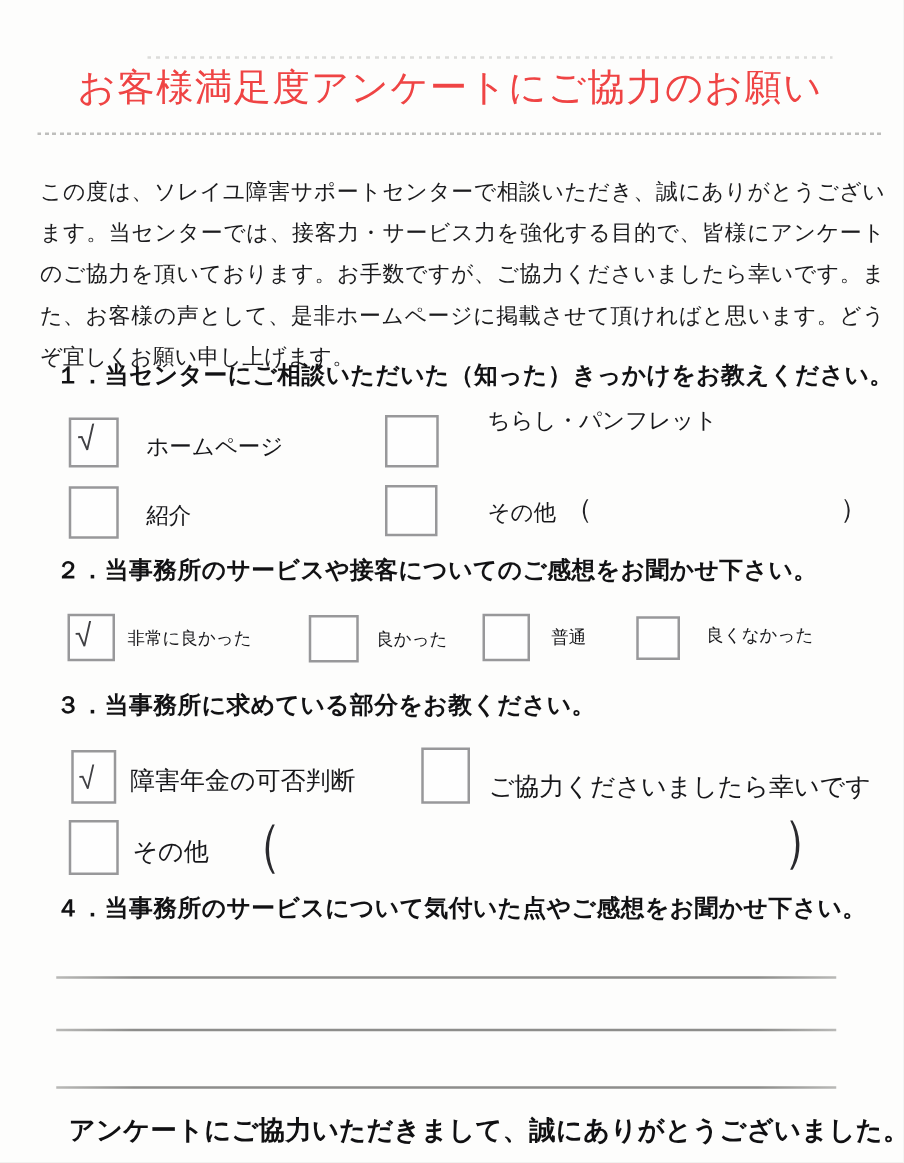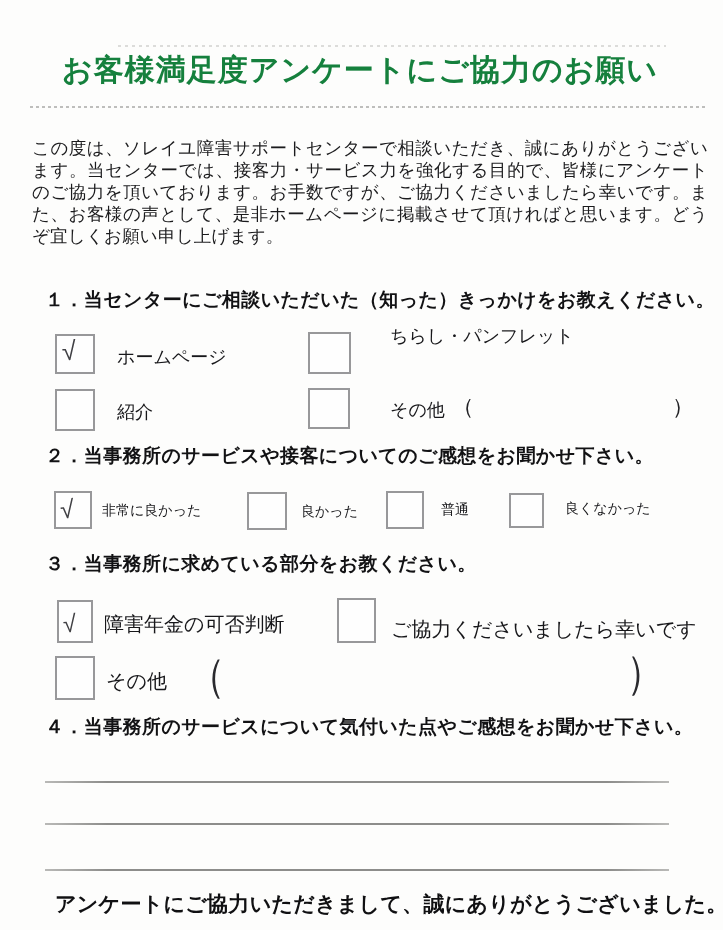--- a/index.html
+++ b/index.html
@@ -14,31 +14,31 @@
     color:#18181a;
   }
   .abs { position:absolute; }
 
   .rule-top {
     left:118px; top:45px; width:548px; height:2px;
     background-image:repeating-linear-gradient(90deg,#dcdcda 0 3px,transparent 3px 7px);
   }
   .page-title {
     left:62px; top:50px; width:620px;
-    font-size:30px; font-weight:700; letter-spacing:1px;
-    color:#15803d; white-space:nowrap;
+    font-size:30px; font-weight:400; letter-spacing:1px;
+    color:#ef4444; white-space:nowrap;
   }
   .rule-title {
     left:30px; top:106px; width:678px; height:2px;
     background-image:repeating-linear-gradient(90deg,#a9a9a7 0 3px,transparent 3px 6px);
     opacity:.75;
   }
   .intro {
     left:32px; top:137px; width:676px;
-    font-size:17.5px; line-height:22px; font-weight:500;
+    font-size:17.5px; line-height:33px; font-weight:500;
     letter-spacing:.2px; color:#1b1b1d; text-align:justify;
   }
   .q-heading {
     font-size:19px; font-weight:800; letter-spacing:.4px;
     color:#121214; white-space:nowrap;
   }
   .cb {
     position:absolute;
     border:2px solid #98989a;
     background:rgba(255,255,255,.5);

